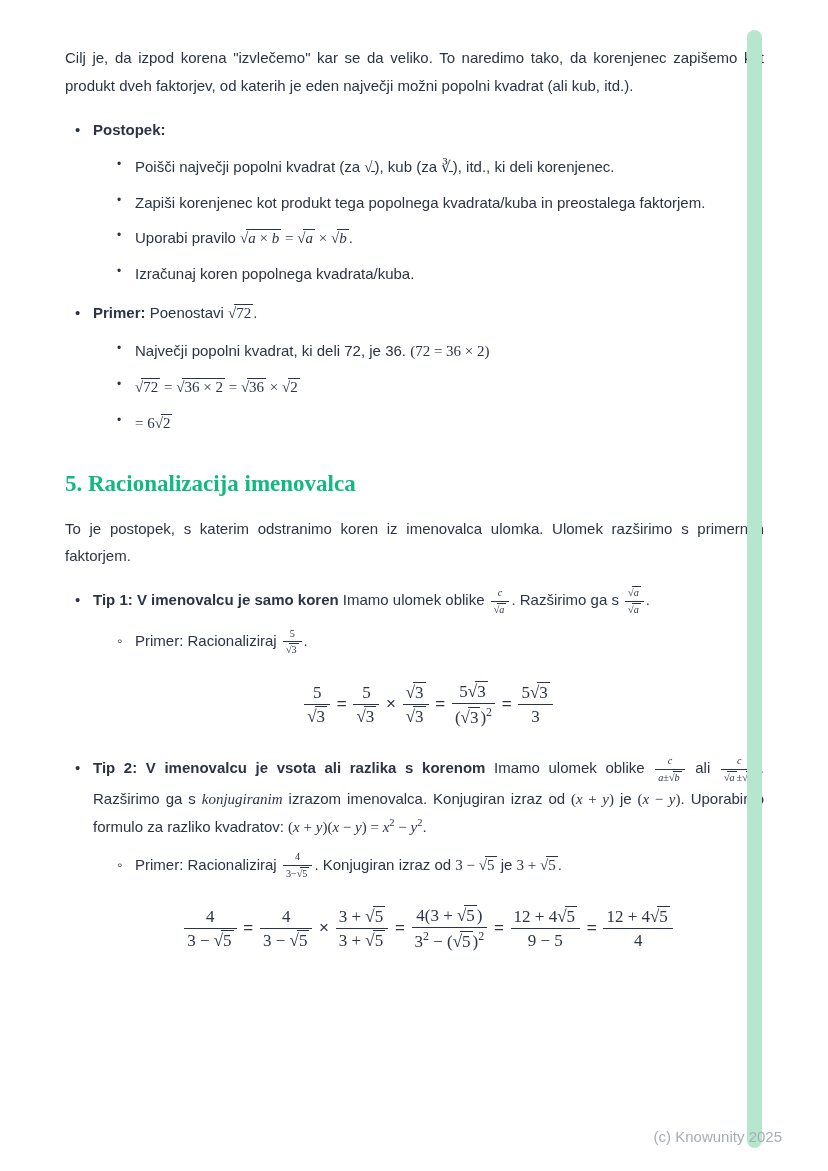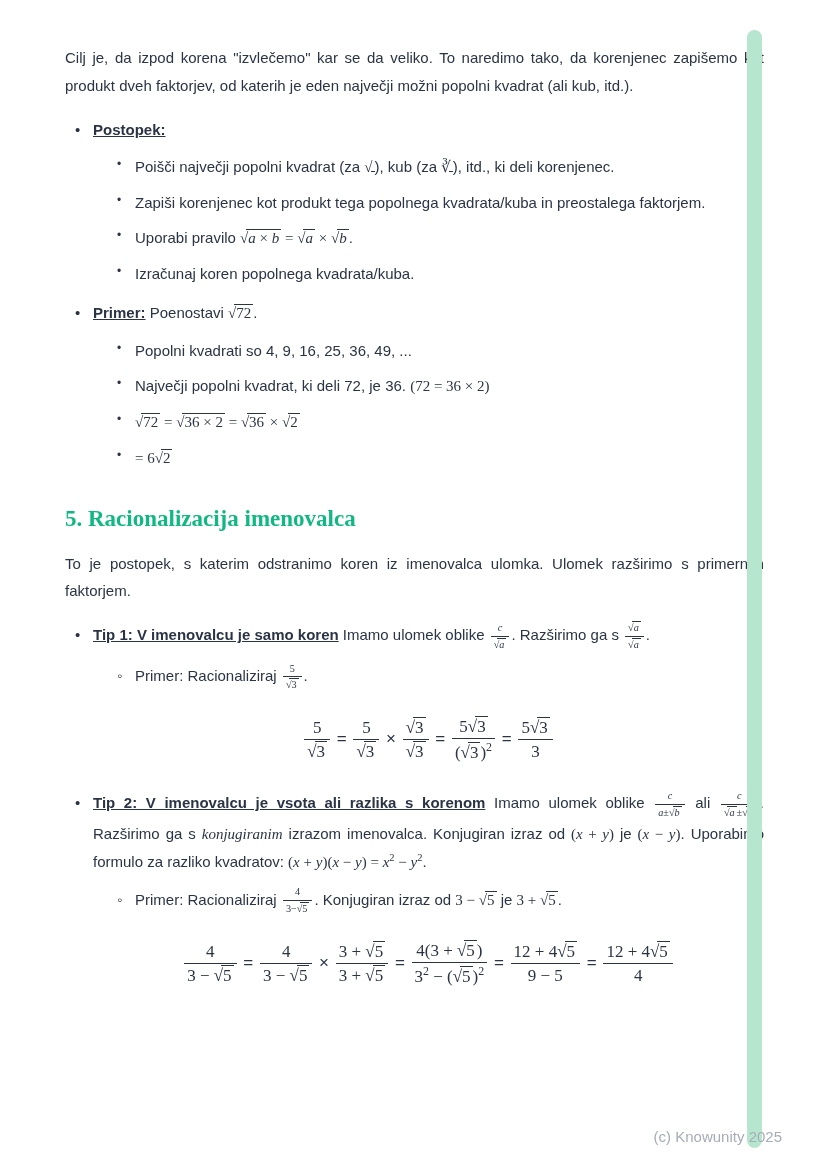--- a/index.html
+++ b/index.html
@@ -14,21 +14,21 @@
   .content { position:relative; padding:44px 64px 0 65px; font-size:15px; }
   .para { line-height:1.85; text-align:justify; }
   ul { list-style:none; }
   .l1 { margin:16px 0 0 10px; }
   .l1 > li { position:relative; padding-left:18px; margin-bottom:12px; line-height:1.8; text-align:justify; }
   .l1 > li::before { content:"•"; position:absolute; left:0; top:0; }
   .l2 { margin:10px 0 0 24px; }
   .l2 > li { position:relative; padding-left:18px; margin-bottom:8px; line-height:1.8; text-align:justify; }
   .l2 > li::before { content:"•"; position:absolute; left:0; top:1px; font-size:12px; }
   .l2.circ > li::before { content:"◦"; font-size:15px; top:0; }
-  .bold { font-weight:700;text-decoration:underline; }
+  .bold { font-weight:700; }
   .h-green { color:var(--accent,#10b981); font-size:23px; font-weight:700; margin:34px 0 18px;font-family:Liberation Serif, serif; }
   .copyright { position:absolute; right:46px; bottom:26px; font-size:15px; color:var(--muted,#a6adb6); z-index:3; }
   .side-bar { position:absolute; top:30px; right:66px; width:15px; height:1118px; background:var(--bar,#b6e7ce); border-radius:10px; z-index:2; }
 
   
   .mrm, .frac, .sqrt { font-family:"Liberation Serif","DejaVu Serif",serif; }
   .mvar { font-style:italic; font-family:"Liberation Serif","DejaVu Serif",serif; }
   sup { font-size:0.7em; }
   .sqrt { white-space:nowrap; display:inline-block; }
   .sqrt > .vinc { display:inline-block; border-top:1.2px solid currentColor; line-height:1.15; margin-left:-2px; padding:0 2px; }
@@ -53,21 +53,20 @@
         <ul class="l2">
           <li>Poišči največji popolni kvadrat (za <span class="mrm"><span class="sqrt"><span class="radsym">√</span><span class="vinc"> </span></span></span>), kub (za <span class="mrm"><span class="sqrt"><span class="radsym">∛</span><span class="vinc"> </span></span></span>), itd., ki deli korenjenec.</li>
           <li>Zapiši korenjenec kot produkt tega popolnega kvadrata/kuba in preostalega faktorjem.</li>
           <li>Uporabi pravilo <span class="mrm"><span class="sqrt"><span class="radsym">√</span><span class="vinc"><span class="mvar">a</span> × <span class="mvar">b</span></span></span> = <span class="sqrt"><span class="radsym">√</span><span class="vinc"><span class="mvar">a</span></span></span> × <span class="sqrt"><span class="radsym">√</span><span class="vinc"><span class="mvar">b</span></span></span></span>.</li>
           <li>Izračunaj koren popolnega kvadrata/kuba.</li>
         </ul>
       </li>
       <li>
         <span class="bold">Primer:</span><span> Poenostavi <span class="mrm"><span class="sqrt"><span class="radsym">√</span><span class="vinc">72</span></span></span>.</span>
         <ul class="l2">
-          <li>Popolni kvadrati so 4, 9, 16, 25, 36, 49, ...</li>
           <li>Največji popolni kvadrat, ki deli 72, je 36. <span class="mrm">(72 = 36 × 2)</span></li>
           <li><span class="mrm"><span class="sqrt"><span class="radsym">√</span><span class="vinc">72</span></span> = <span class="sqrt"><span class="radsym">√</span><span class="vinc">36 × 2</span></span> = <span class="sqrt"><span class="radsym">√</span><span class="vinc">36</span></span> × <span class="sqrt"><span class="radsym">√</span><span class="vinc">2</span></span></span></li>
           <li><span class="mrm">= 6<span class="sqrt"><span class="radsym">√</span><span class="vinc">2</span></span></span></li>
         </ul>
       </li>
     </ul>
 
     <h2 class="h-green">5. Racionalizacija imenovalca</h2>
 
     <p class="para">To je postopek, s katerim odstranimo koren iz imenovalca ulomka. Ulomek razširimo s primernim faktorjem.</p>

